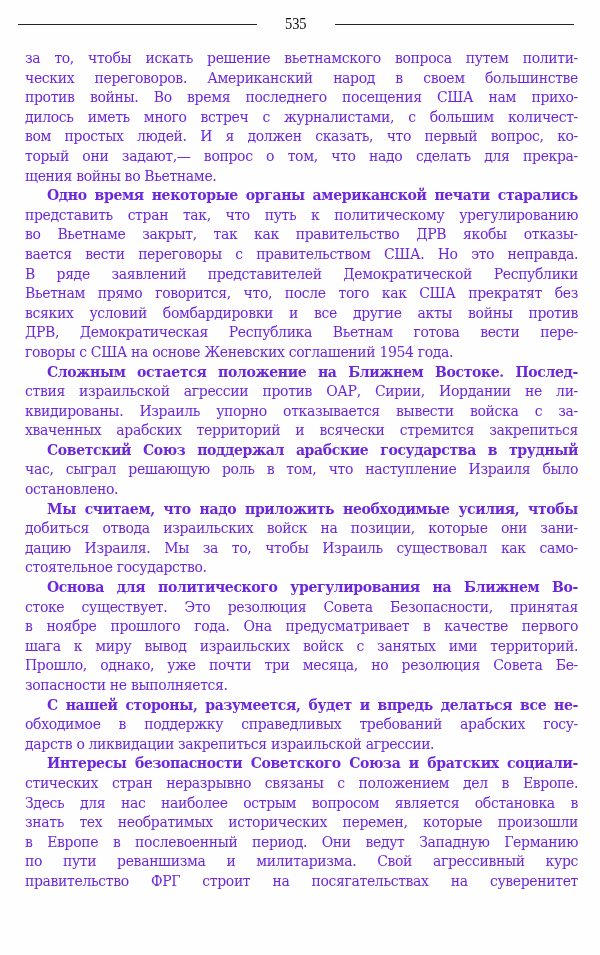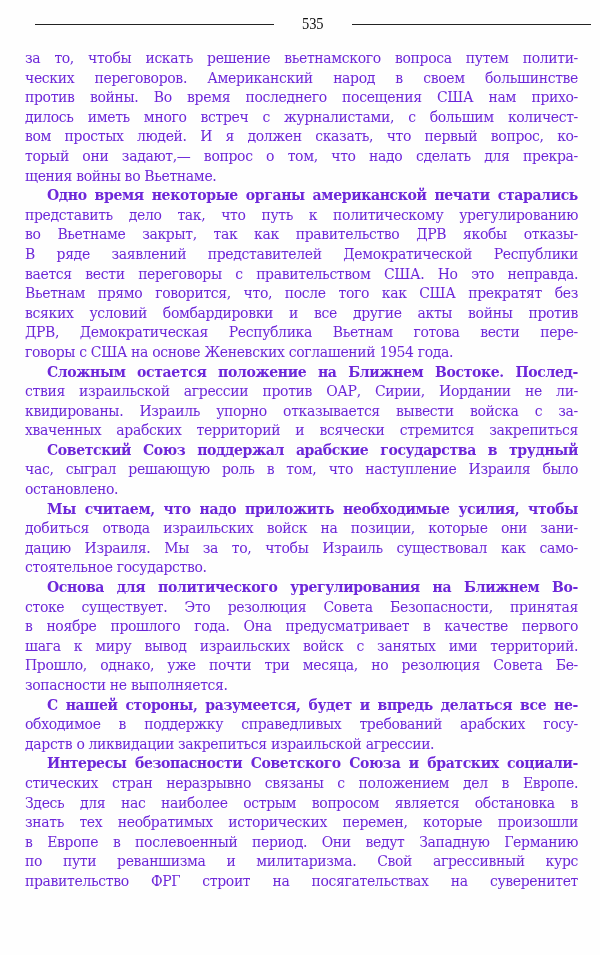--- a/index.html
+++ b/index.html
@@ -1,18 +1,18 @@
 <!DOCTYPE html>
 <html><head>
 <meta charset="utf-8">
 <style>
   html, body { margin: 0; padding: 0; background: #ffffff; }
   body { width: 600px; height: 955px; overflow: hidden; position: relative; }
   .page { position: absolute; left: 0; top: 0; width: 600px; height: 955px; background: #fefefe; }
-  .header { position: absolute; top: 13px; left: 35px; width: 556px; height: 22px; display: flex; align-items: center; }
+  .header { position: absolute; top: 13px; left: 18px; width: 556px; height: 22px; display: flex; align-items: center; }
   .rule { flex: 1; height: 0; border-top: 1.5px solid #222; }
   .pagenum { padding: 0 26px; font-family: "Liberation Serif", serif; font-size: 17px; color: #111; transform: scaleX(0.85); }
   .body { position: absolute; top: 49px; left: 25px; width: 553px;
           font-family: "DejaVu Serif", serif; font-size: 14px; line-height: 19.6px; color: #6d28d9;
           letter-spacing: -0.35px; }
   .line { display: block; white-space: nowrap; text-align: justify; text-align-last: justify; height: 19.6px; }
   .line.last { text-align-last: left; }
   .line.indent { padding-left: 22px; font-weight: bold; }
 </style>
 </head>
@@ -29,24 +29,24 @@
         <span class="line">за то, чтобы искать решение вьетнамского вопроса путем полити-</span>
         <span class="line">ческих переговоров. Американский народ в своем большинстве</span>
         <span class="line">против войны. Во время последнего посещения США нам прихо-</span>
         <span class="line">дилось иметь много встреч с журналистами, с большим количест-</span>
         <span class="line">вом простых людей. И я должен сказать, что первый вопрос, ко-</span>
         <span class="line">торый они задают,— вопрос о том, что надо сделать для прекра-</span>
         <span class="line last">щения войны во Вьетнаме.</span>
       </div>
       <div>
         <span class="line indent">Одно время некоторые органы американской печати старались</span>
-        <span class="line">представить дело так, что путь к политическому урегулированию</span>
+        <span class="line">представить стран так, что путь к политическому урегулированию</span>
         <span class="line">во Вьетнаме закрыт, так как правительство ДРВ якобы отказы-</span>
+        <span class="line">вается вести переговоры с правительством США. Но это неправда.</span>
         <span class="line">В ряде заявлений представителей Демократической Республики</span>
-        <span class="line">вается вести переговоры с правительством США. Но это неправда.</span>
         <span class="line">Вьетнам прямо говорится, что, после того как США прекратят без</span>
         <span class="line">всяких условий бомбардировки и все другие акты войны против</span>
         <span class="line">ДРВ, Демократическая Республика Вьетнам готова вести пере-</span>
         <span class="line last">говоры с США на основе Женевских соглашений 1954 года.</span>
       </div>
       <div>
         <span class="line indent">Сложным остается положение на Ближнем Востоке. Послед-</span>
         <span class="line">ствия израильской агрессии против ОАР, Сирии, Иордании не ли-</span>
         <span class="line">квидированы. Израиль упорно отказывается вывести войска с за-</span>
         <span class="line">хваченных арабских территорий и всячески стремится закрепиться</span>

